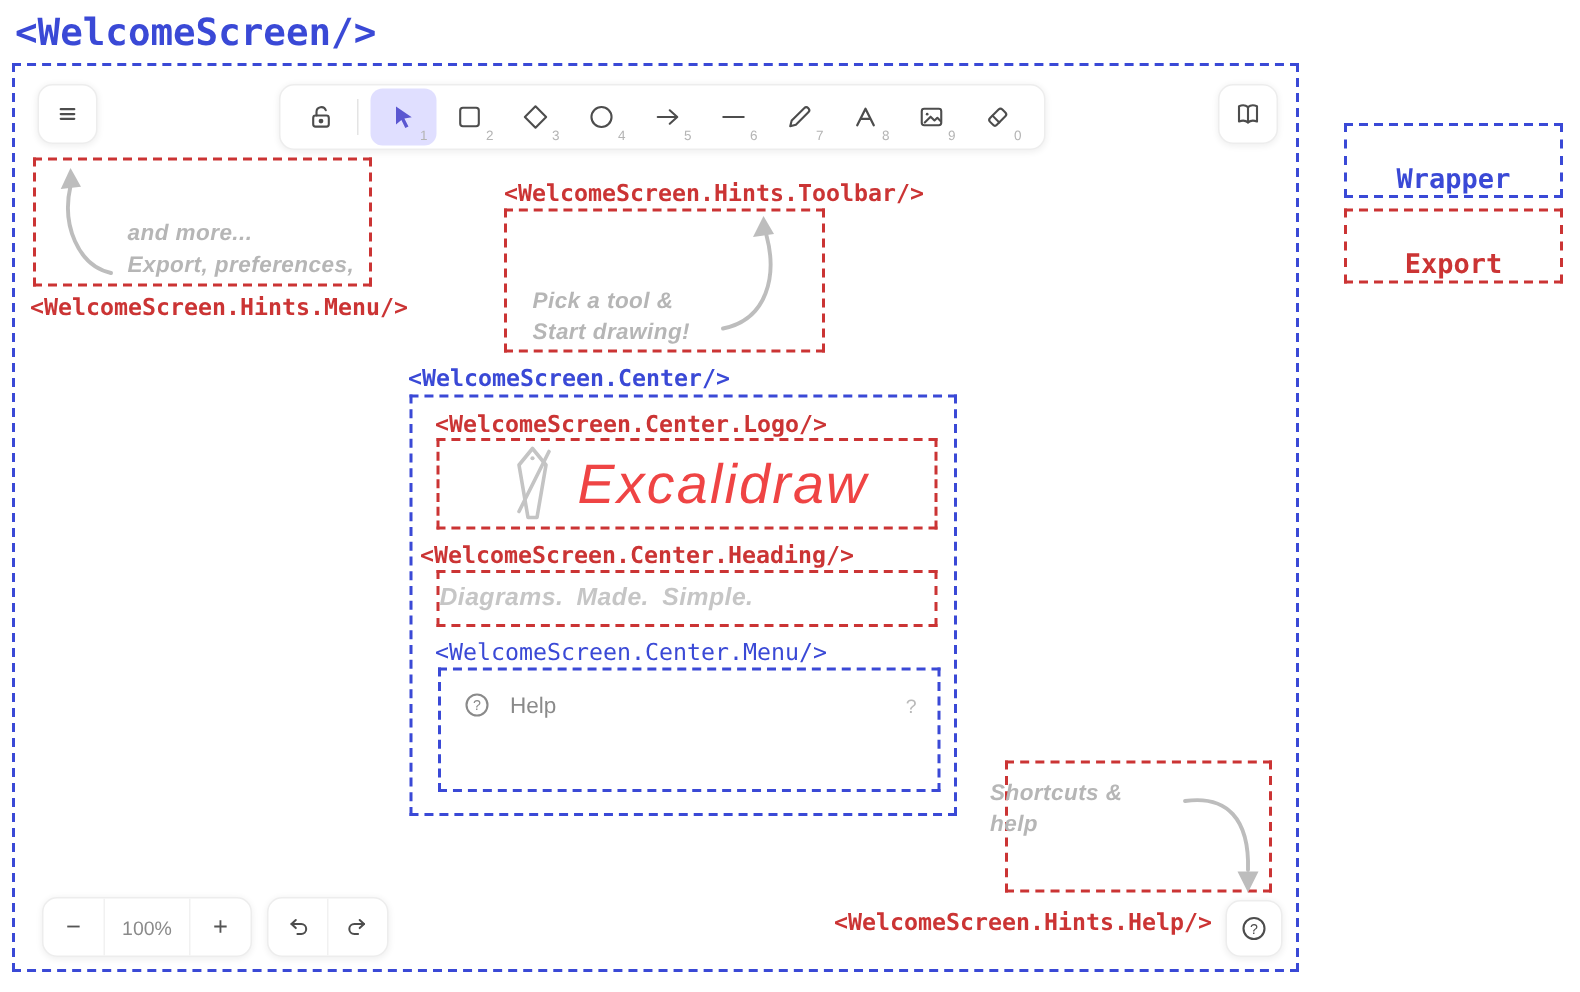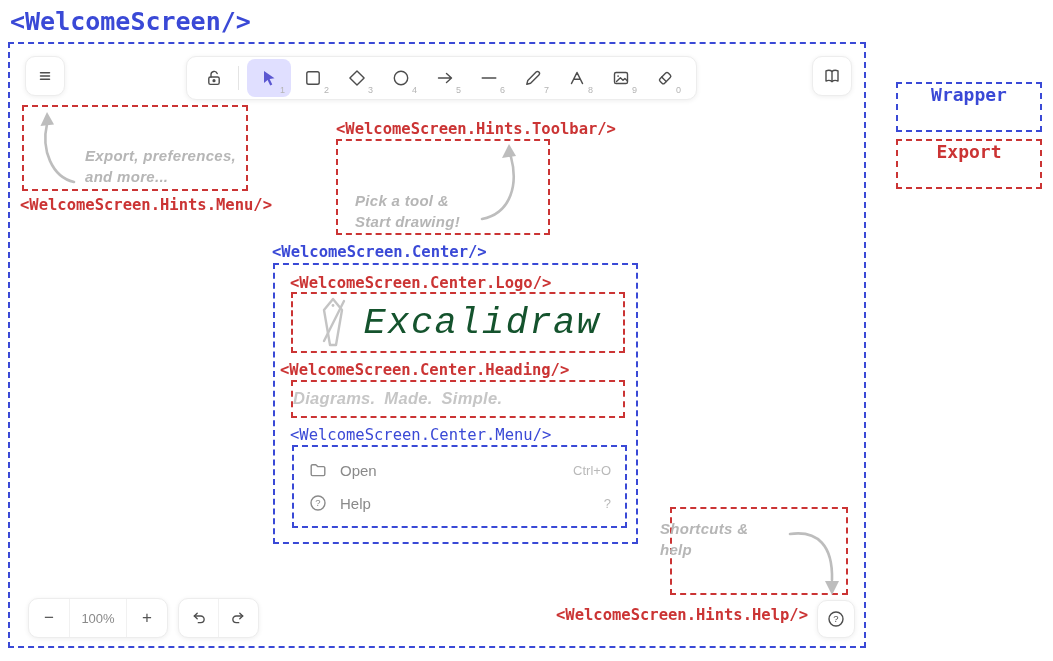--- a/index.html
+++ b/index.html
@@ -29,21 +29,21 @@
     justify-content:center;position:relative;cursor:pointer;}
   .tool-btn.active{background:var(--tool-active-bg);}
   .tool-num{position:absolute;bottom:2px;right:6px;font-size:9px;color:#b4b4b4;}
   .tb-divider{width:1px;height:24px;background:#e4e4e4;margin:0 8px 0 6px;}
   .hint-text{font-style:italic;color:var(--hint-gray);font-size:15px;line-height:1.4;
     letter-spacing:.3px;font-weight:bold;}
   .label-sm{font-size:15.5px;white-space:nowrap;}
   .menu-row{display:flex;align-items:center;gap:12px;height:28px;cursor:pointer;}
   .menu-row .lbl{color:var(--muted-text);font-size:15px;flex:1;}
   .menu-row .sc{color:var(--faint-text);font-size:13px;}
-  .legend-box{width:146px;height:50px;display:flex;align-items:flex-start;justify-content:center;
+  .legend-box{width:146px;height:50px;display:flex;align-items:flex-end;justify-content:center;
     font-size:18px;}
   .zoom-island{display:flex;align-items:stretch;width:140px;height:40px;}
   .zoom-island>div{display:flex;align-items:center;justify-content:center;}
   .seg-div{width:1px;background:#f1f1f1;}
   svg{display:block;}
 </style>
 </head>
 <body>
 
 <div class="abs mono blue-text" style="left:10px;top:7px;font-size:25px;font-weight:bold;">&lt;WelcomeScreen/&gt;</div>
@@ -174,22 +174,22 @@
     </svg>
   </span>
 </div>
 
 <div class="abs dash-red" style="left:22px;top:105px;width:226px;height:86px;"></div>
 <svg class="abs" style="left:38px;top:110px;" width="52" height="78" viewBox="0 0 52 78">
   <path d="M36 72 C14 67, 3 40, 9 14" fill="none" stroke="#bdbdbd" stroke-width="2.6" stroke-linecap="round"></path>
   <path d="M9 2 L2.5 16 L16 14.5 Z" fill="#bdbdbd"></path>
 </svg>
 <div class="abs hint-text" style="left:85px;top:145px;">
+  <div>and more...</div>
   <div>Export, preferences,</div>
-  <div>and more...</div>
 </div>
 <div class="abs mono red-text label-sm" style="left:20px;top:196px;font-weight:bold;">&lt;WelcomeScreen.Hints.Menu/&gt;</div>
 
 <div class="abs mono red-text label-sm" style="left:336px;top:120px;font-weight:bold;">&lt;WelcomeScreen.Hints.Toolbar/&gt;</div>
 <div class="abs dash-red" style="left:336px;top:139px;width:214px;height:96px;"></div>
 <div class="abs hint-text" style="left:355px;top:190px;">
   <div>Pick a tool &amp;</div>
   <div>Start drawing!</div>
 </div>
 <svg class="abs" style="left:468px;top:141px;" width="62" height="84" viewBox="0 0 62 84">
@@ -202,39 +202,30 @@
 
 <div class="abs mono red-text label-sm" style="left:290px;top:274px;font-weight:bold;">&lt;WelcomeScreen.Center.Logo/&gt;</div>
 <div class="abs dash-red" style="left:291px;top:292px;width:334px;height:61px;display:flex;align-items:center;justify-content:center;gap:12px;">
   <span>
     <svg width="36" height="54" viewBox="0 0 36 54" fill="none" stroke="#c4c4c4" stroke-width="2.4" stroke-linecap="round" stroke-linejoin="round">
       <path d="M18 3 L27 14 L21 49 L15 49 L9 14 Z"></path>
       <circle cx="18" cy="9.5" r="1.4" fill="#c4c4c4" stroke="none"></circle>
       <path d="M29 5 L9 45"></path>
     </svg>
   </span>
-  <span style="font-size:37px;color:#14532d;font-style:italic;letter-spacing:1.5px;font-family:Liberation Mono, monospace;">Excalidraw</span>
+  <span style="font-size:37px;color:#ef4444;font-style:italic;letter-spacing:1.5px;font-family:Liberation Sans, sans-serif;">Excalidraw</span>
 </div>
 
 <div class="abs mono red-text label-sm" style="left:280px;top:361px;font-weight:bold;">&lt;WelcomeScreen.Center.Heading/&gt;</div>
 <div class="abs dash-red" style="left:291px;top:380px;width:334px;height:38px;display:flex;align-items:center;justify-content:flex-start;">
   <span class="hint-text" style="font-size:16.5px;color:#c6c6c6;word-spacing:4px;">Diagrams. Made. Simple.</span>
 </div>
 
 <div class="abs mono blue-text label-sm" style="left:290px;top:426px;font-weight:normal;text-align:center;">&lt;WelcomeScreen.Center.Menu/&gt;</div>
 <div class="abs dash-blue" style="left:292px;top:445px;width:335px;height:83px;padding:9px 14px;display:flex;flex-direction:column;justify-content:space-between;">
-  <div class="menu-row">
-    <span>
-      <svg width="20" height="20" viewBox="0 0 20 20" fill="none" stroke="#8a8a8a" stroke-width="1.4" stroke-linecap="round" stroke-linejoin="round">
-        <path d="M3.2 6 a1.3 1.3 0 0 1 1.3-1.3 h3.3 l1.9 1.9 h5.8 a1.3 1.3 0 0 1 1.3 1.3 v6.4 a1.3 1.3 0 0 1-1.3 1.3 H4.5 a1.3 1.3 0 0 1-1.3-1.3 Z"></path>
-      </svg>
-    </span>
-    <span class="lbl">Open</span>
-    <span class="sc">Ctrl+O</span>
-  </div>
   <div class="menu-row">
     <span>
       <svg width="20" height="20" viewBox="0 0 20 20" fill="none">
         <circle cx="10" cy="10" r="7" stroke="#8a8a8a" stroke-width="1.4"></circle>
         <text x="10" y="13.4" text-anchor="middle" font-size="9.5" fill="#8a8a8a" font-family="Liberation Sans, sans-serif">?</text>
       </svg>
     </span>
     <span class="lbl">Help</span>
     <span class="sc">?</span>
   </div>

